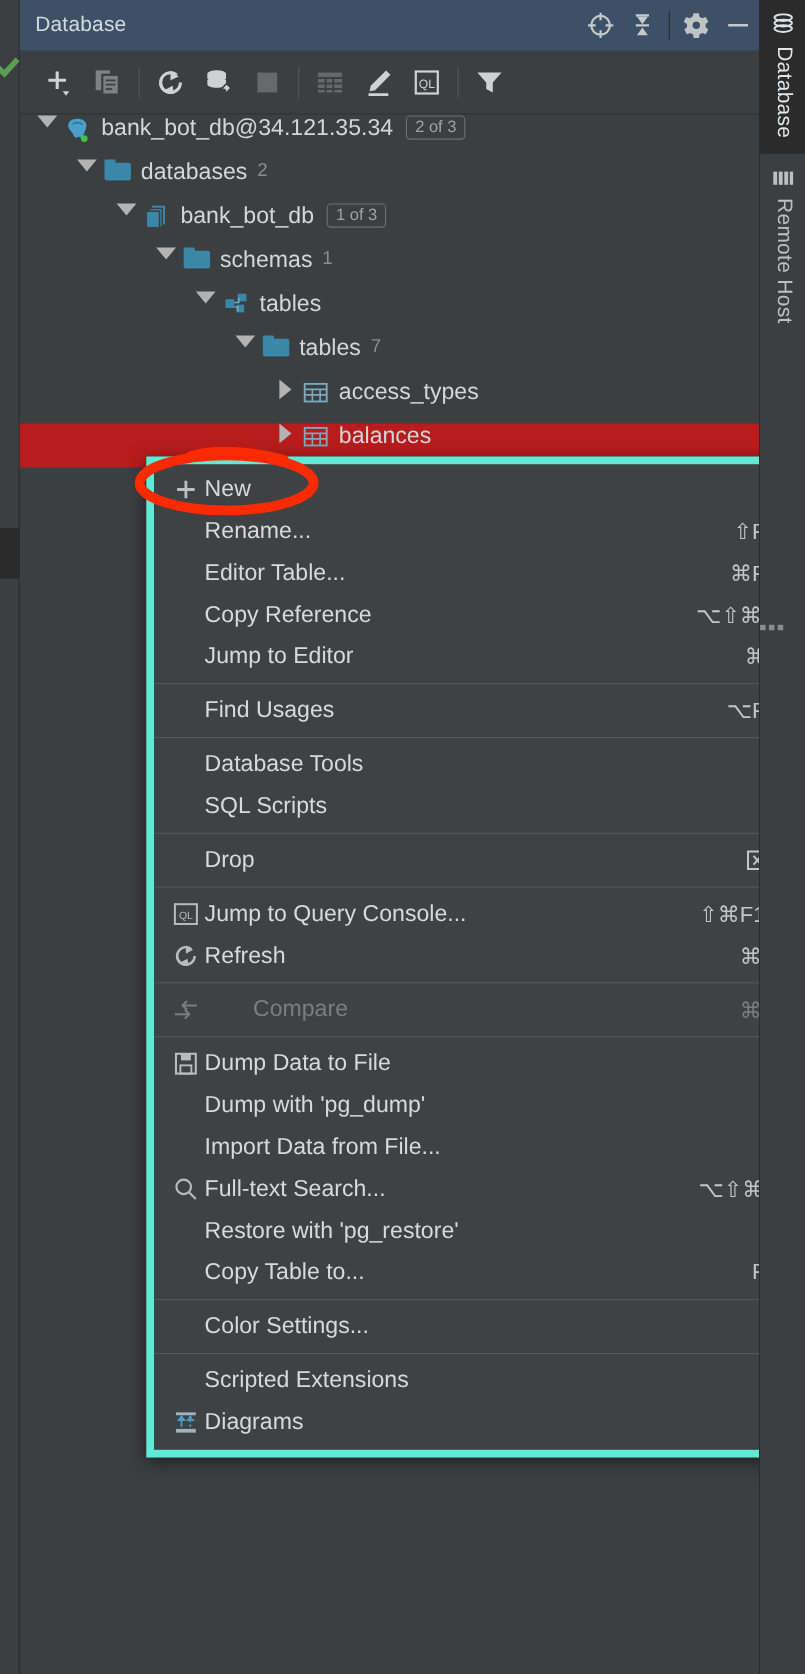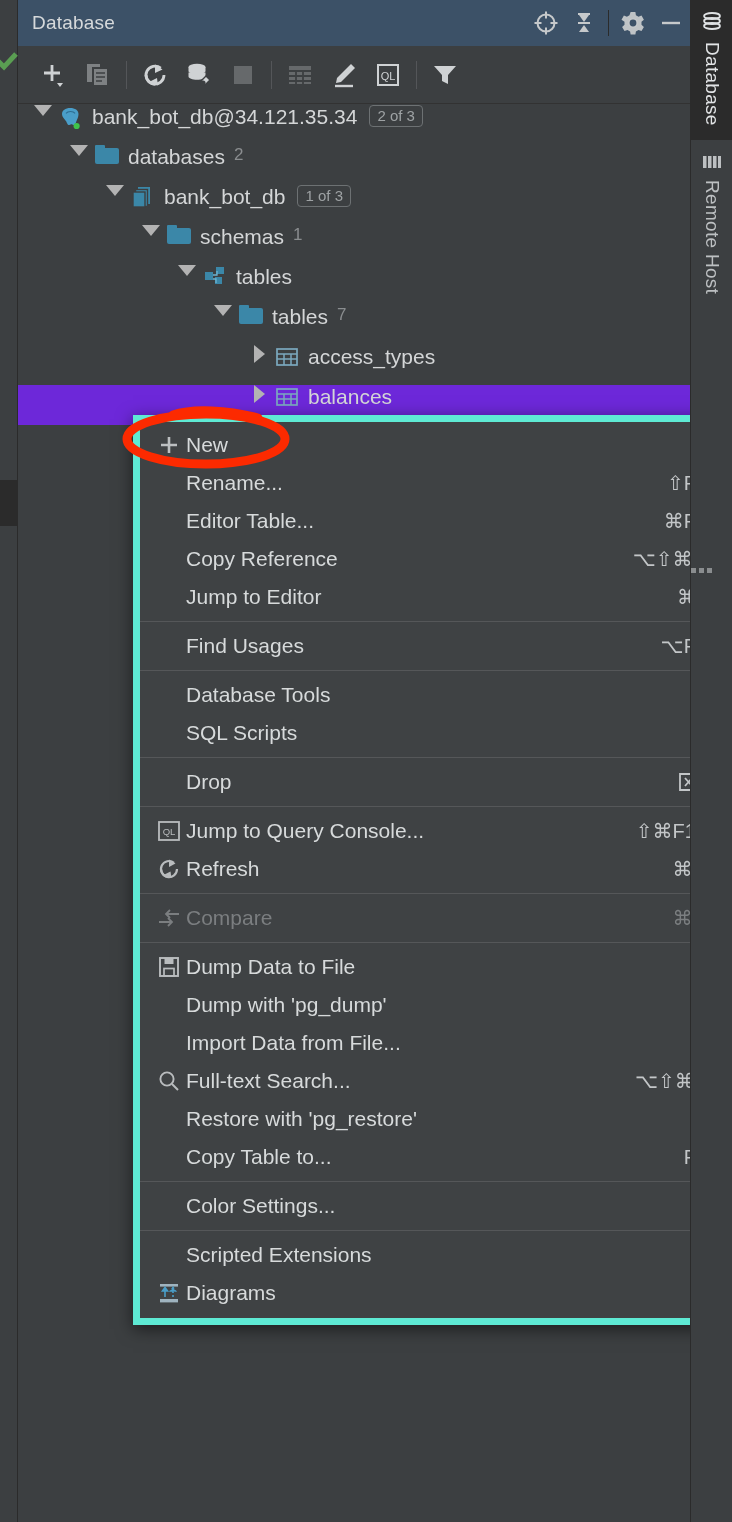--- a/index.html
+++ b/index.html
@@ -48,21 +48,21 @@
   .tt-icon { width:44px; height:44px; display:flex; align-items:center; justify-content:center; position:relative; }
   .tt-sep { width:1px; height:28px; background:#545659; margin:0 6px; }
   .dim { opacity:.45; }
 
   
   .tree { position:absolute; left:0; top:105px; width:672px; bottom:0; }
   .trow {
     height:40px; display:flex; align-items:flex-start; color:#d4d6d7; font-size:21px;
     white-space:nowrap;
   }
-  .trow.selected { background:#6d28d9; }
+  .trow.selected { background:#b91c1c; }
   .tri { width:26px; display:flex; align-items:center; justify-content:center; flex:none; }
   .tri-down { width:0;height:0;border-left:9px solid transparent;border-right:9px solid transparent;border-top:11px solid #b3b3b3; }
   .tri-right { width:0;height:0;border-top:9px solid transparent;border-bottom:9px solid transparent;border-left:11px solid #b3b3b3; }
   .ticon { width:30px; display:flex; align-items:center; justify-content:center; flex:none; margin-right:6px; }
   .tlabel { }
   .tcount { color:#8a8d8f; font-size:17px; margin-left:9px; }
   .tbadge {
     margin-left:12px; border:1px solid #6d7173; border-radius:4px;
     color:#9ea2a4; font-size:15px; padding:1px 7px 2px;
   }
@@ -76,21 +76,21 @@
   .menu {
     position:absolute; left:133px; top:415px; width:599px;
     background:#3f4244; border:7px solid #5eead4;
     box-shadow:0 4px 16px rgba(0,0,0,.55);
     padding:4px 0 6px 0;
   }
   .mitem {
     height:38px; display:flex; align-items:center; color:#d7dadb; font-size:21px;
     padding-left:12px; padding-right:18px; position:relative;
   }
-  .mitem.disabled { color:#7b7e80; }
+  .mitem.disabled { color:#7b7e80;gap:44px; }
   .micon { width:34px; flex:none; display:flex; align-items:center; justify-content:center; }
   .mlabel { flex:1 1 auto; }
   .mkey { color:#c3c6c8; font-size:20px; flex:none; }
   .mitem.disabled .mkey { color:#7b7e80; }
   .marrow { width:0;height:0;border-top:8px solid transparent;border-bottom:8px solid transparent;border-left:11px solid #b0b3b5; flex:none; }
   .msep { height:1px; background:#555759; margin:5px 0; }
 
   
   .stripe {
     position:absolute; left:690px; top:0; width:42px; height:1522px;

